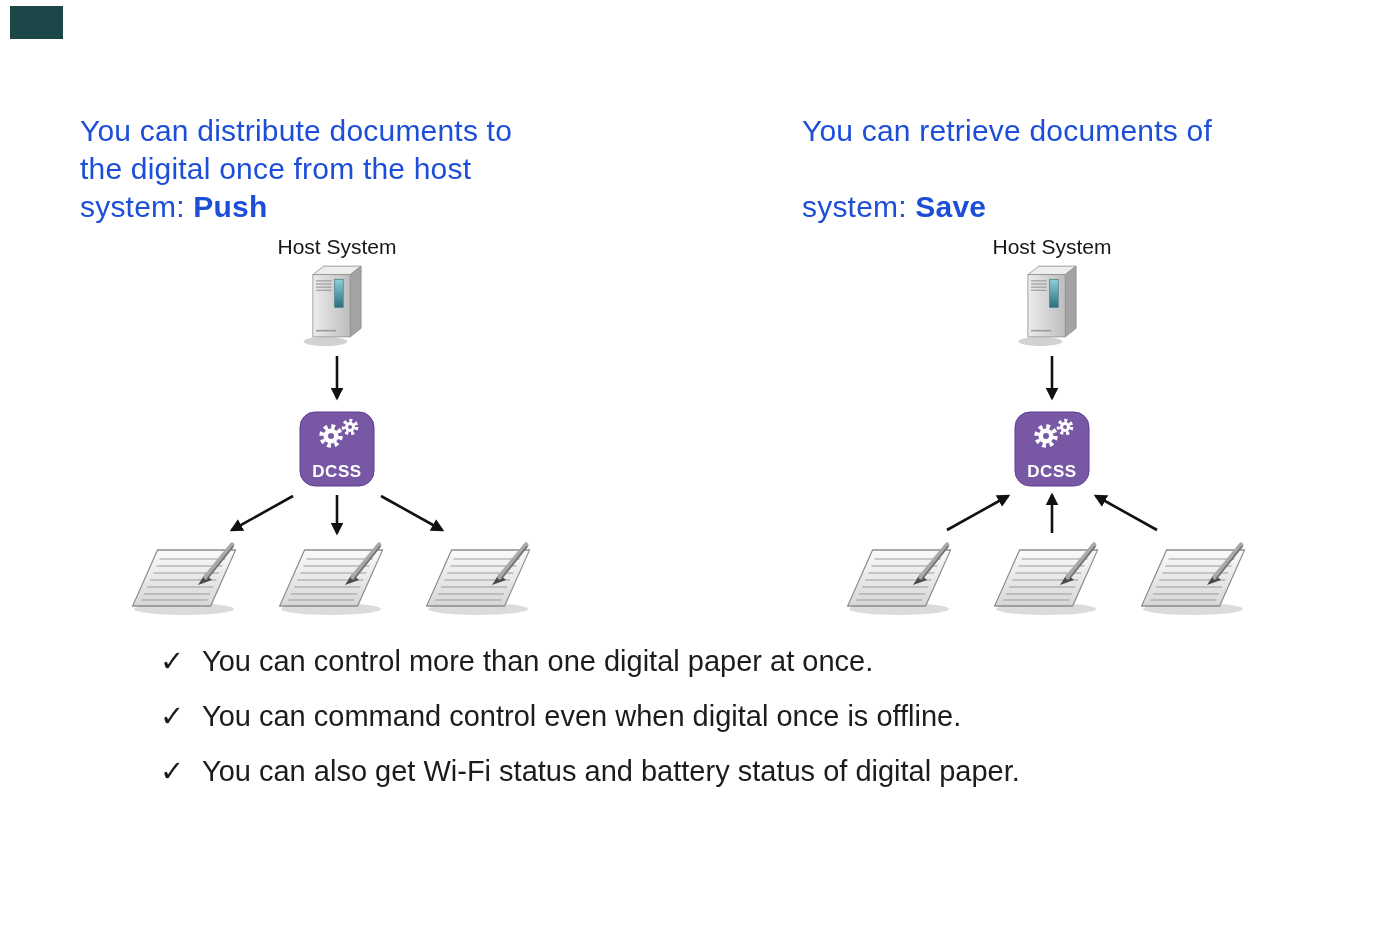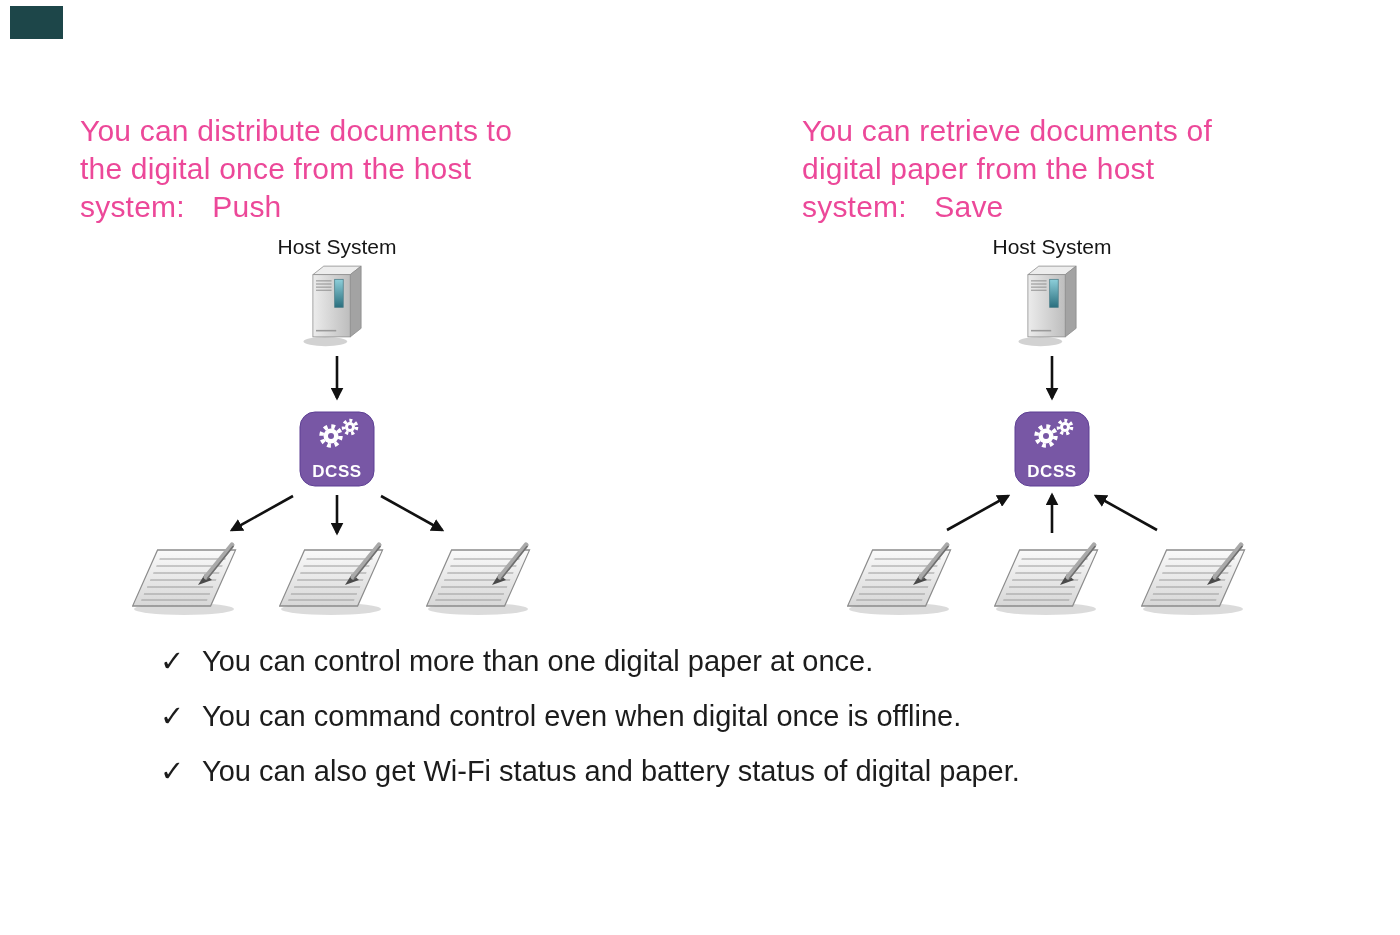--- a/index.html
+++ b/index.html
@@ -1,22 +1,22 @@
 <!DOCTYPE html>
 <html><head>
 <meta charset="utf-8">
 <style>
   html,body{margin:0;padding:0;background:#ffffff;}
   .slide{
     position:relative;width:1400px;height:935px;background:#ffffff;
     font-family:"Liberation Sans",sans-serif;color:#1a1a1a;overflow:hidden;
   }
   .corner-accent{position:absolute;left:10px;top:6px;}
-  .heading{position:absolute;top:112px;font-size:30px;line-height:38px;color:#ec4899;letter-spacing:.2px;}
-  .heading strong{font-weight:400;margin-left:19px;}
+  .heading{position:absolute;top:112px;font-size:30px;line-height:38px;color:#1d4ed8;letter-spacing:.2px;}
+  .heading strong{font-weight:700;}
   .heading-left{left:80px;}
   .heading-right{left:802px;}
   .diagram{position:absolute;top:228px;}
   .diagram-left{left:40px;}
   .diagram-right{left:755px;}
   .host-label{font-size:21px;fill:#161616;text-anchor:middle;}
   .hub-label{font-size:17px;font-weight:700;fill:#ffffff;text-anchor:middle;letter-spacing:.6px;}
   .arrow{stroke:#111111;stroke-width:2.6;fill:none;}
   .checklist{position:absolute;left:160px;top:642px;width:1150px;}
   .check-row{display:flex;margin-bottom:17px;font-size:29px;line-height:38px;color:#1c1c1c;}
@@ -72,21 +72,21 @@
   </svg>
 
   <div class="heading heading-left">
     <span>You can distribute documents to</span><br>
     <span>the digital once from the host</span><br>
     <span>system: </span><strong>Push</strong>
   </div>
 
   <div class="heading heading-right">
     <span>You can retrieve documents of</span><br>
-    <span>digital paper from the host</span><br>
+    <br>
     <span>system: </span><strong>Save</strong>
   </div>
 
   <svg class="diagram diagram-left" width="620" height="400" role="img">
     <text class="host-label" x="297" y="26">Host System</text>
     <use href="#server-sym" x="262" y="34" width="70" height="86"></use>
     <line class="arrow" x1="297" y1="128" x2="297" y2="170" marker-end="url(#ah)"></line>
     <g>
       <rect x="260" y="184" width="74" height="74" rx="15" stroke="#5d3f93" stroke-width="1" fill="#7857a5"></rect>
       <g>

